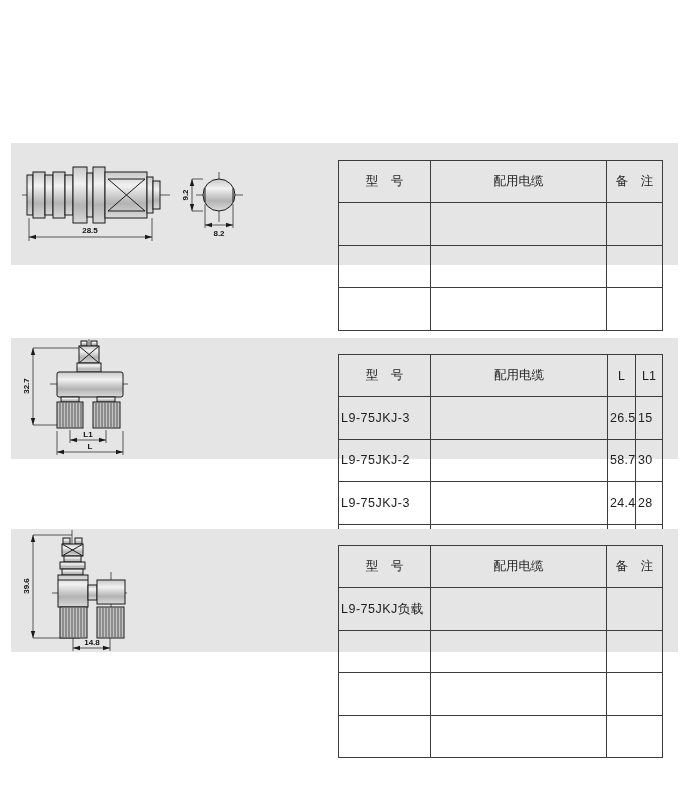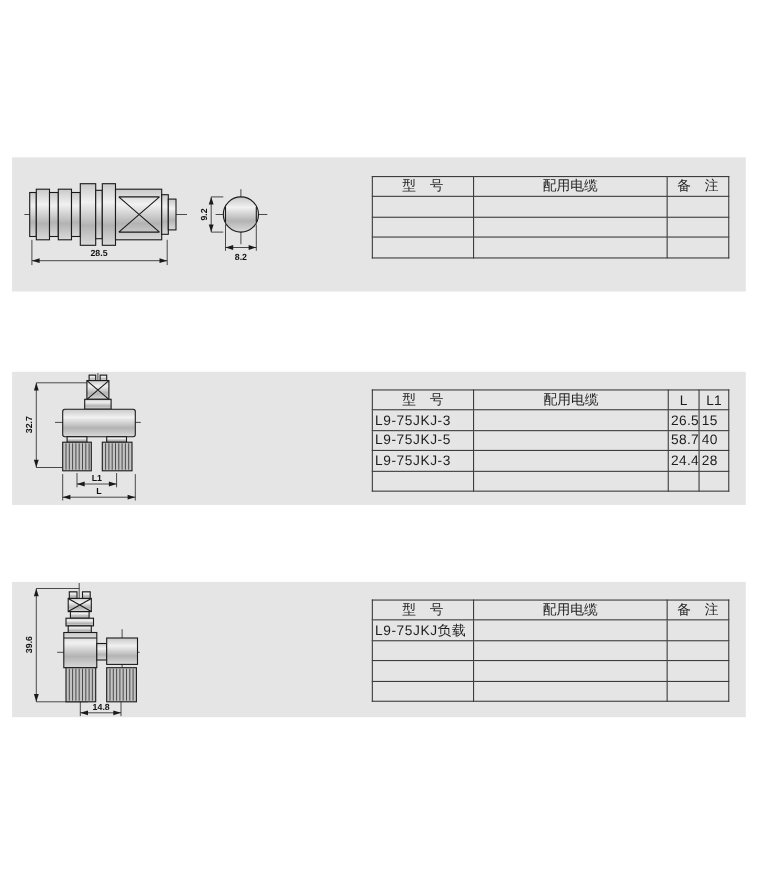--- a/index.html
+++ b/index.html
@@ -16,21 +16,21 @@
   #drawing2{left:9px;top:1px;}
   #drawing3{left:11px;top:1px;}
   table.spec{
     position:absolute;border-collapse:collapse;table-layout:fixed;
     width:324px;
   }
   #table1{left:327px;top:17px;}
   #table2{left:327px;top:16px;}
   #table3{left:327px;top:16px;}
   table.spec th, table.spec td{
-    border:1.2px solid #3c3c3c;height:17.4px;padding:0 2px;
+    border:1.2px solid #3c3c3c;height:17.4px;padding:12px 2px;
     font-size:12.5px;font-weight:normal;color:#1d1d1d;
     white-space:nowrap;overflow:hidden;
   }
   table.spec th{font-size:12.5px;}
   td.model{font-size:12px;letter-spacing:0.5px;}
   td.val{font-size:12.5px;letter-spacing:0.3px;}
   svg text{font-family:"Liberation Sans",sans-serif;font-size:8px;font-weight:bold;fill:#111;}
   svg .ln{stroke:#1a1a1a;stroke-width:1;fill:none;}
   svg .thin{stroke:#1a1a1a;stroke-width:0.7;fill:none;}
   svg .part{stroke:#1a1a1a;stroke-width:1;}
@@ -192,24 +192,24 @@
       <th>L</th>
       <th>L1</th>
     </tr>
     <tr>
       <td class="model">L9-75JKJ-3</td>
       <td></td>
       <td class="val">26.5</td>
       <td class="val">15</td>
     </tr>
     <tr>
-      <td class="model">L9-75JKJ-5</td>
+      <td class="model">L9-75JKJ-2</td>
       <td></td>
       <td class="val">58.7</td>
-      <td class="val">40</td>
+      <td class="val">30</td>
     </tr>
     <tr>
       <td class="model">L9-75JKJ-3</td>
       <td></td>
       <td class="val">24.4</td>
       <td class="val">28</td>
     </tr>
     <tr>
       <td class="model"></td>
       <td></td>

